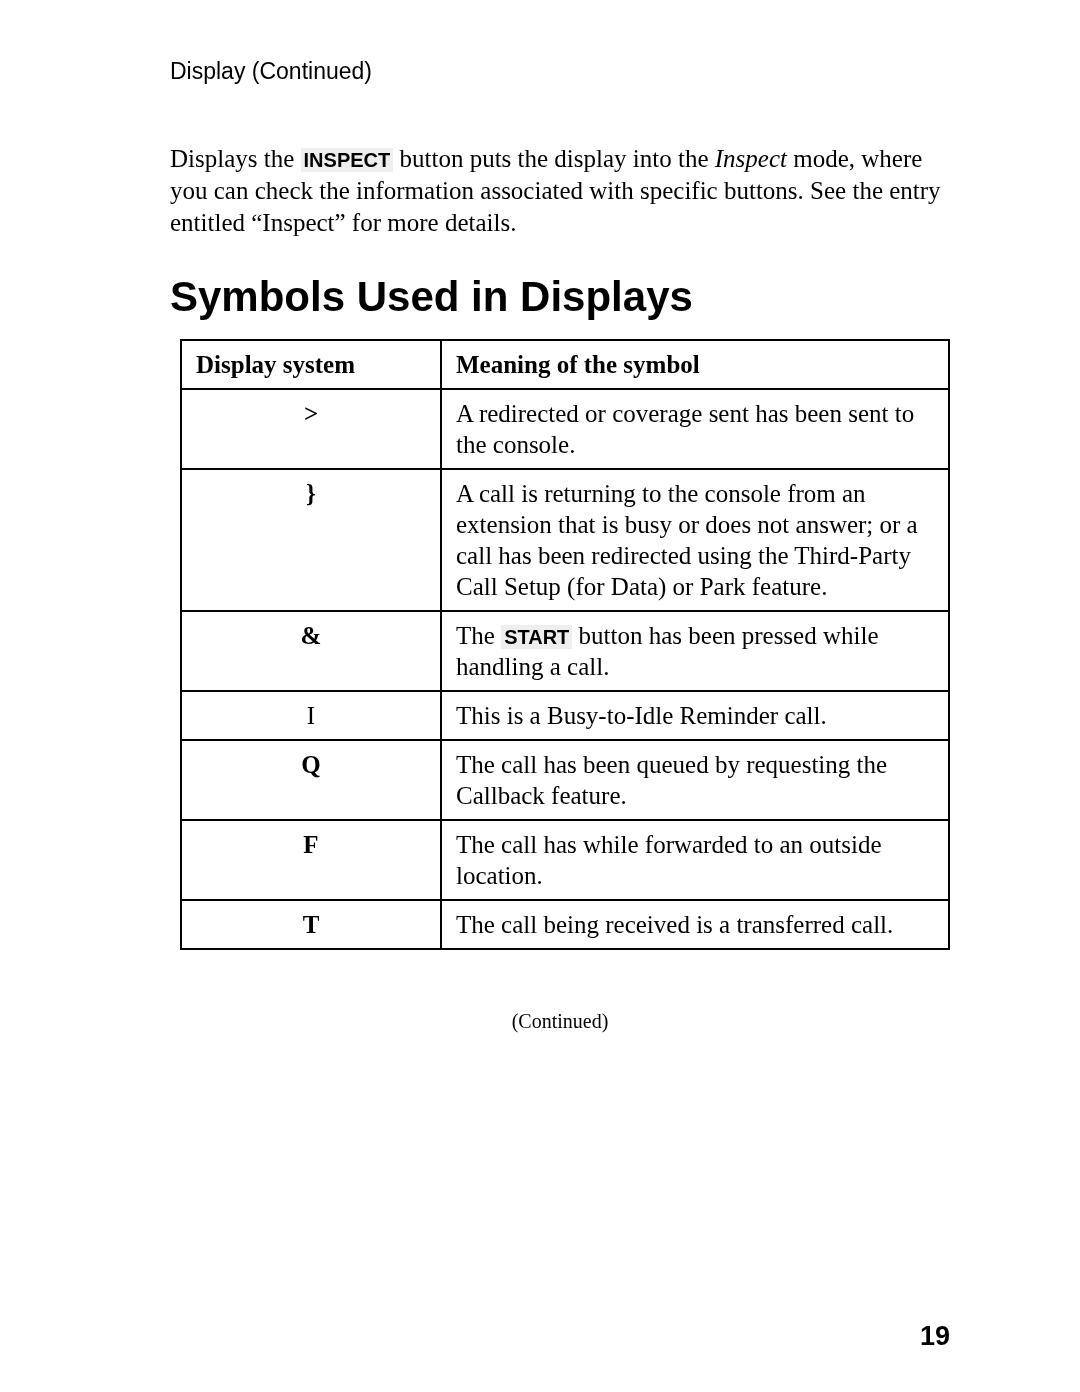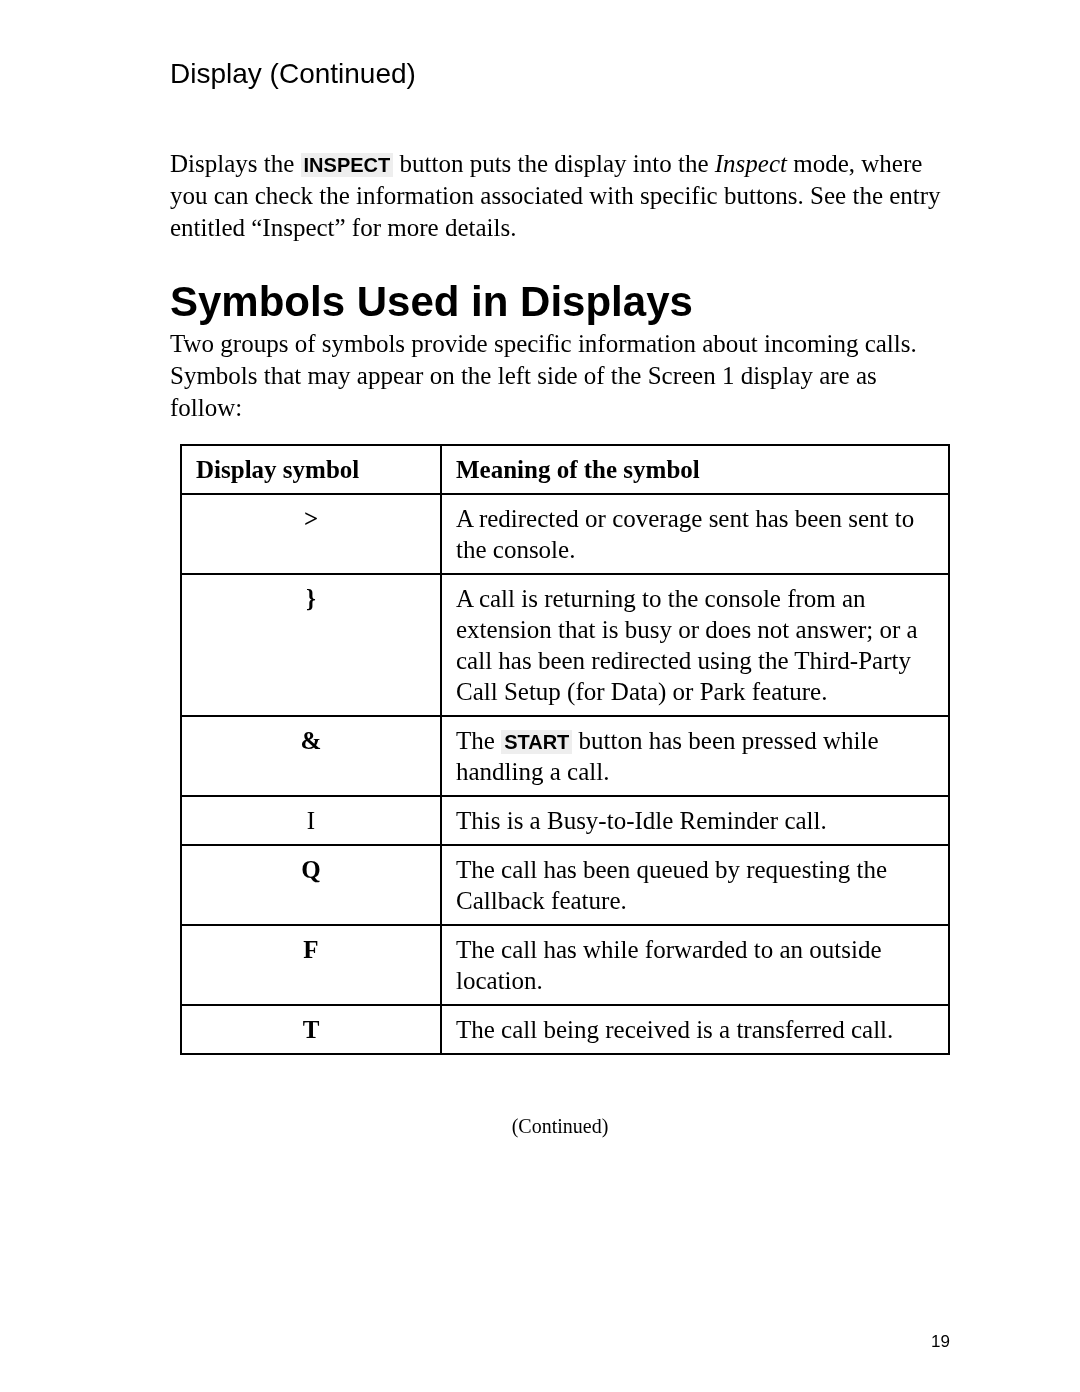--- a/index.html
+++ b/index.html
@@ -11,21 +11,21 @@
   }
   .page {
     width: 1080px;
     height: 1392px;
     box-sizing: border-box;
     padding: 58px 130px 0 170px;
     position: relative;
   }
   .running-head {
     font-family: Arial, Helvetica, sans-serif;
-    font-size: 28px;
+    font-size: 23px;
     margin-bottom: 58px;
   }
   .body-text {
     font-size: 25px;
     line-height: 1.28;
     margin: 0 0 20px 0;
   }
   .btn-label {
     font-family: Arial, Helvetica, sans-serif;
     font-weight: bold;
@@ -72,44 +72,43 @@
   .continued {
     text-align: center;
     font-size: 20px;
     margin-top: 60px;
   }
   .pagenum {
     position: absolute;
     bottom: 40px;
     right: 130px;
     font-family: Arial, Helvetica, sans-serif;
-    font-weight: normal;
-    font-size: 17px;
+    font-weight: bold;
+    font-size: 27px;
   }
 </style>
 </head>
 <body>
 
 <div class="page">
 
   <div class="running-head">Display  (Continued)</div>
 
   <p class="body-text">
     <span>Displays the </span><span class="btn-label">INSPECT</span><span> button puts the display into the </span><span class="italic">Inspect</span><span> mode, where you can check the information associated with specific buttons.   See the entry entitled “Inspect” for more details.</span>
   </p>
 
 
   <h2 class="section">Symbols Used in Displays</h2>
 
-  <p class="body-text">Two groups of symbols provide specific information about incoming calls.   Symbols that may appear on the left side of the Screen 1 display are as follow:</p>
 
   <table class="symbols">
     <thead>
       <tr>
-        <th class="col-sym">Display symbol</th>
+        <th class="col-sym">Display system</th>
         <th class="col-mean">Meaning of the symbol</th>
       </tr>
     </thead>
     <tbody>
       <tr>
         <td class="sym">&gt;</td>
         <td><span>A redirected or coverage sent has been sent to the console.</span></td>
       </tr>
       <tr>
         <td class="sym">}</td>

